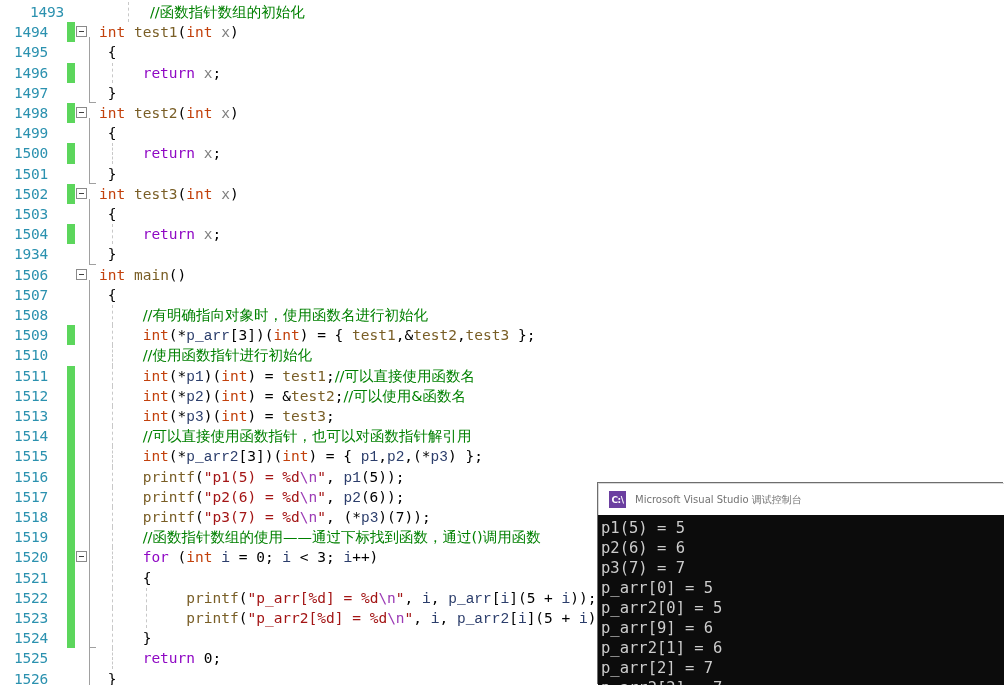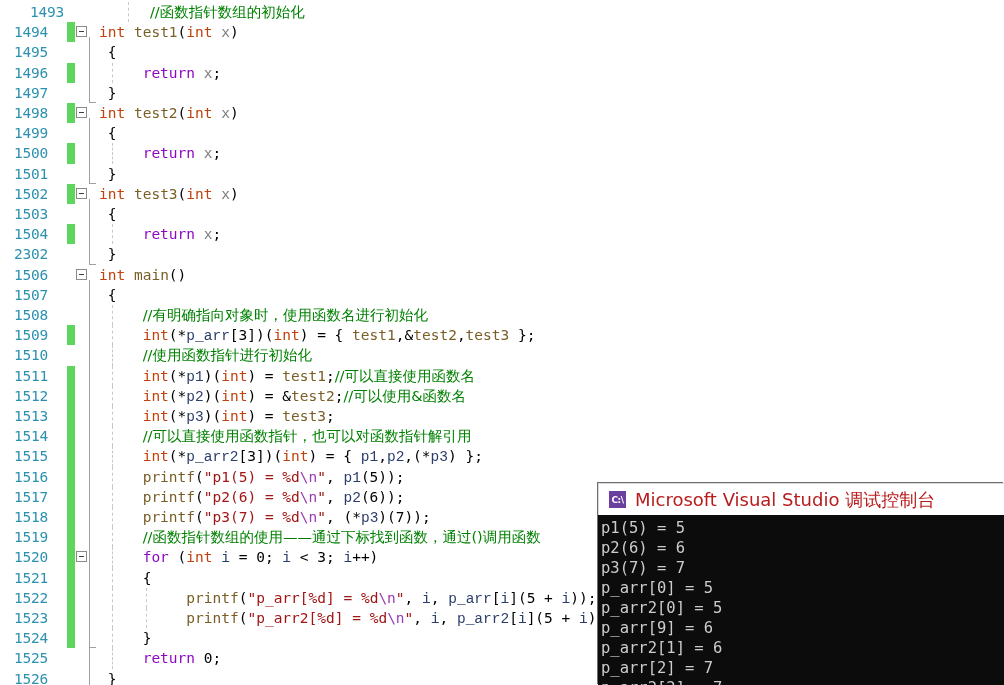--- a/index.html
+++ b/index.html
@@ -137,22 +137,22 @@
     font-weight: bold;
     display: flex;
     align-items: center;
     justify-content: center;
     letter-spacing: -0.5px;
     flex: 0 0 auto;
   }
   #console-title {
     margin-left: 9px;
     font-family: "DejaVu Sans", "Liberation Sans", sans-serif;
-    font-size: 18px;
-    color: #b91c1c;
+    font-size: 10px;
+    color: #737373;
     white-space: nowrap;
   }
   #console-body {
     padding: 3px 0 0 3px;
     color: #cccccc;
     font-family: "DejaVu Sans Mono", "Liberation Mono", monospace;
     font-size: 15.5px;
     line-height: 20px;
     white-space: pre;
   }
@@ -167,21 +167,21 @@
     <div class="code-line" style="position: absolute; left: 0px; top: 42.4px; width: 1004px;"><div class="lnum">1495</div><div class="vguide"></div><div class="ctext"><span class="pl"> {</span></div></div>
     <div class="code-line" style="position: absolute; left: 0px; top: 62.6px; width: 1004px;"><div class="lnum">1496</div><div class="chg"></div><div class="vguide"></div><div class="iguide" style="left: 112px;"></div><div class="ctext"><span class="pl">     </span><span class="ctl">return</span><span class="pl"> </span><span class="var">x</span><span class="pl">;</span></div></div>
     <div class="code-line" style="position: absolute; left: 0px; top: 82.8px; width: 1004px;"><div class="lnum">1497</div><div class="vguide bottom-elbow"></div><div class="ctext"><span class="pl"> }</span></div></div>
     <div class="code-line" style="position: absolute; left: 0px; top: 103px; width: 1004px;"><div class="lnum">1498</div><div class="chg"></div><div class="foldbox"></div><div class="vguide" style="top: 15px; height: 5px;"></div><div class="ctext"><span class="kw">int</span><span class="pl"> </span><span class="fn">test2</span><span class="pl">(</span><span class="kw">int</span><span class="pl"> </span><span class="var">x</span><span class="pl">)</span></div></div>
     <div class="code-line" style="position: absolute; left: 0px; top: 123.2px; width: 1004px;"><div class="lnum">1499</div><div class="vguide"></div><div class="ctext"><span class="pl"> {</span></div></div>
     <div class="code-line" style="position: absolute; left: 0px; top: 143.4px; width: 1004px;"><div class="lnum">1500</div><div class="chg"></div><div class="vguide"></div><div class="iguide" style="left: 112px;"></div><div class="ctext"><span class="pl">     </span><span class="ctl">return</span><span class="pl"> </span><span class="var">x</span><span class="pl">;</span></div></div>
     <div class="code-line" style="position: absolute; left: 0px; top: 163.6px; width: 837px;"><div class="lnum">1501</div><div class="vguide bottom-elbow"></div><div class="ctext"><span class="pl"> }</span></div></div>
     <div class="code-line" style="position: absolute; left: 0px; top: 183.8px; width: 1004px;"><div class="lnum">1502</div><div class="chg"></div><div class="foldbox"></div><div class="vguide" style="top: 15px; height: 5px;"></div><div class="ctext"><span class="kw">int</span><span class="pl"> </span><span class="fn">test3</span><span class="pl">(</span><span class="kw">int</span><span class="pl"> </span><span class="var">x</span><span class="pl">)</span></div></div>
     <div class="code-line" style="position: absolute; left: 0px; top: 204px; width: 926px;"><div class="lnum">1503</div><div class="vguide"></div><div class="ctext"><span class="pl"> {</span></div></div>
     <div class="code-line" style="position: absolute; left: 0px; top: 224.2px; width: 1004px;"><div class="lnum">1504</div><div class="chg"></div><div class="vguide"></div><div class="iguide" style="left: 112px;"></div><div class="ctext"><span class="pl">     </span><span class="ctl">return</span><span class="pl"> </span><span class="var">x</span><span class="pl">;</span></div></div>
-    <div class="code-line" style="position: absolute; left: 0px; top: 244.4px; width: 1004px;"><div class="lnum">2302</div><div class="vguide bottom-elbow"></div><div class="ctext"><span class="pl"> }</span></div></div>
+    <div class="code-line" style="position: absolute; left: 0px; top: 244.4px; width: 1004px;"><div class="lnum">1934</div><div class="vguide bottom-elbow"></div><div class="ctext"><span class="pl"> }</span></div></div>
     <div class="code-line" style="position: absolute; left: 0px; top: 264.6px; width: 1004px;"><div class="lnum">1506</div><div class="foldbox"></div><div class="vguide" style="top: 15px; height: 5px;"></div><div class="ctext"><span class="kw">int</span><span class="pl"> </span><span class="fn">main</span><span class="pl">()</span></div></div>
     <div class="code-line" style="position: absolute; left: 0px; top: 284.8px; width: 1004px;"><div class="lnum">1507</div><div class="vguide"></div><div class="ctext"><span class="pl"> {</span></div></div>
     <div class="code-line" style="position: absolute; left: 0px; top: 305px; width: 1004px;"><div class="lnum">1508</div><div class="vguide"></div><div class="iguide" style="left: 112px;"></div><div class="ctext"><span class="pl">     </span><span class="cm cn">//有明确指向对象时，使用函数名进行初始化</span></div></div>
     <div class="code-line" style="position: absolute; left: 0px; top: 325.2px; width: 1004px;"><div class="lnum">1509</div><div class="chg"></div><div class="vguide"></div><div class="iguide" style="left: 112px;"></div><div class="ctext"><span class="pl">     </span><span class="kw">int</span><span class="pl">(*</span><span class="id">p_arr</span><span class="pl">[3])(</span><span class="kw">int</span><span class="pl">) = { </span><span class="fn">test1</span><span class="pl">,&amp;</span><span class="fn">test2</span><span class="pl">,</span><span class="fn">test3</span><span class="pl"> };</span></div></div>
     <div class="code-line" style="position: absolute; left: 0px; top: 345.4px; width: 1004px;"><div class="lnum">1510</div><div class="vguide"></div><div class="iguide" style="left: 112px;"></div><div class="ctext"><span class="pl">     </span><span class="cm cn">//使用函数指针进行初始化</span></div></div>
     <div class="code-line" style="position: absolute; left: 0px; top: 365.6px; width: 1004px;"><div class="lnum">1511</div><div class="chg"></div><div class="vguide"></div><div class="iguide" style="left: 112px;"></div><div class="ctext"><span class="pl">     </span><span class="kw">int</span><span class="pl">(*</span><span class="id">p1</span><span class="pl">)(</span><span class="kw">int</span><span class="pl">) = </span><span class="fn">test1</span><span class="pl">;</span><span class="cm cn">//可以直接使用函数名</span></div></div>
     <div class="code-line" style="position: absolute; left: 0px; top: 385.8px; width: 1004px;"><div class="lnum">1512</div><div class="chg"></div><div class="vguide"></div><div class="iguide" style="left: 112px;"></div><div class="ctext"><span class="pl">     </span><span class="kw">int</span><span class="pl">(*</span><span class="id">p2</span><span class="pl">)(</span><span class="kw">int</span><span class="pl">) = &amp;</span><span class="fn">test2</span><span class="pl">;</span><span class="cm cn">//可以使用&amp;函数名</span></div></div>
     <div class="code-line" style="position: absolute; left: 0px; top: 406px; width: 1004px;"><div class="lnum">1513</div><div class="chg"></div><div class="vguide"></div><div class="iguide" style="left: 112px;"></div><div class="ctext"><span class="pl">     </span><span class="kw">int</span><span class="pl">(*</span><span class="id">p3</span><span class="pl">)(</span><span class="kw">int</span><span class="pl">) = </span><span class="fn">test3</span><span class="pl">;</span></div></div>
     <div class="code-line" style="position: absolute; left: 0px; top: 426.2px; width: 1004px;"><div class="lnum">1514</div><div class="chg"></div><div class="vguide"></div><div class="iguide" style="left: 112px;"></div><div class="ctext"><span class="pl">     </span><span class="cm cn">//可以直接使用函数指针，也可以对函数指针解引用</span></div></div>
     <div class="code-line" style="position: absolute; left: 0px; top: 446.4px; width: 1004px;"><div class="lnum">1515</div><div class="chg"></div><div class="vguide"></div><div class="iguide" style="left: 112px;"></div><div class="ctext"><span class="pl">     </span><span class="kw">int</span><span class="pl">(*</span><span class="id">p_arr2</span><span class="pl">[3])(</span><span class="kw">int</span><span class="pl">) = { </span><span class="id">p1</span><span class="pl">,</span><span class="id">p2</span><span class="pl">,(*</span><span class="id">p3</span><span class="pl">) };</span></div></div>

